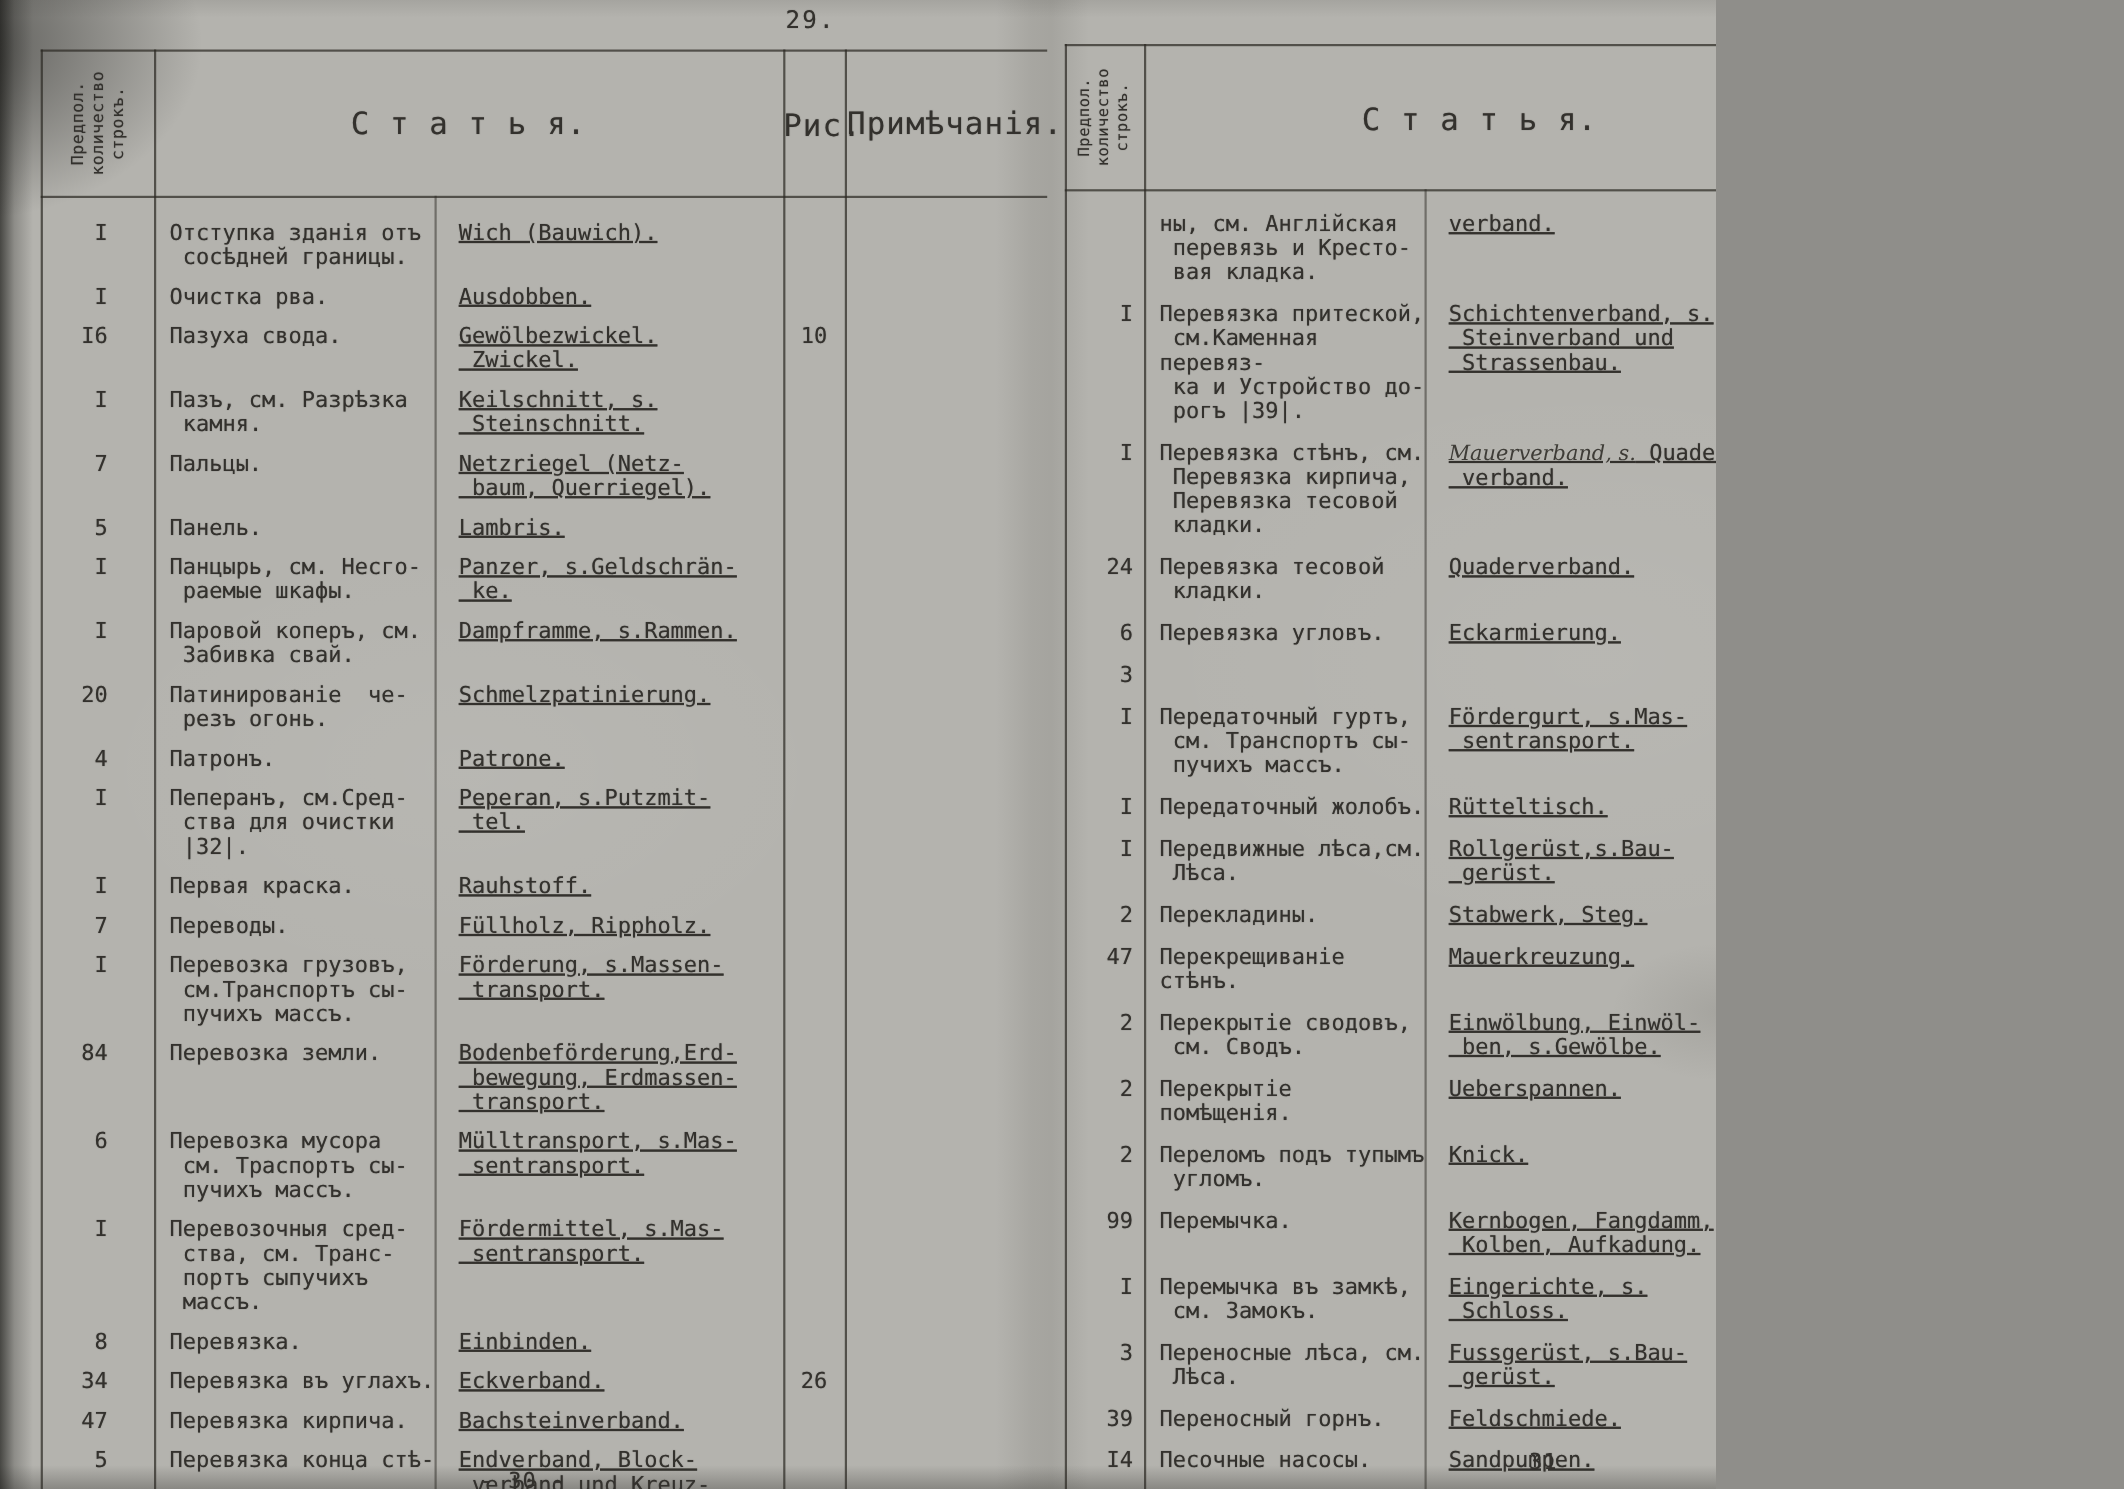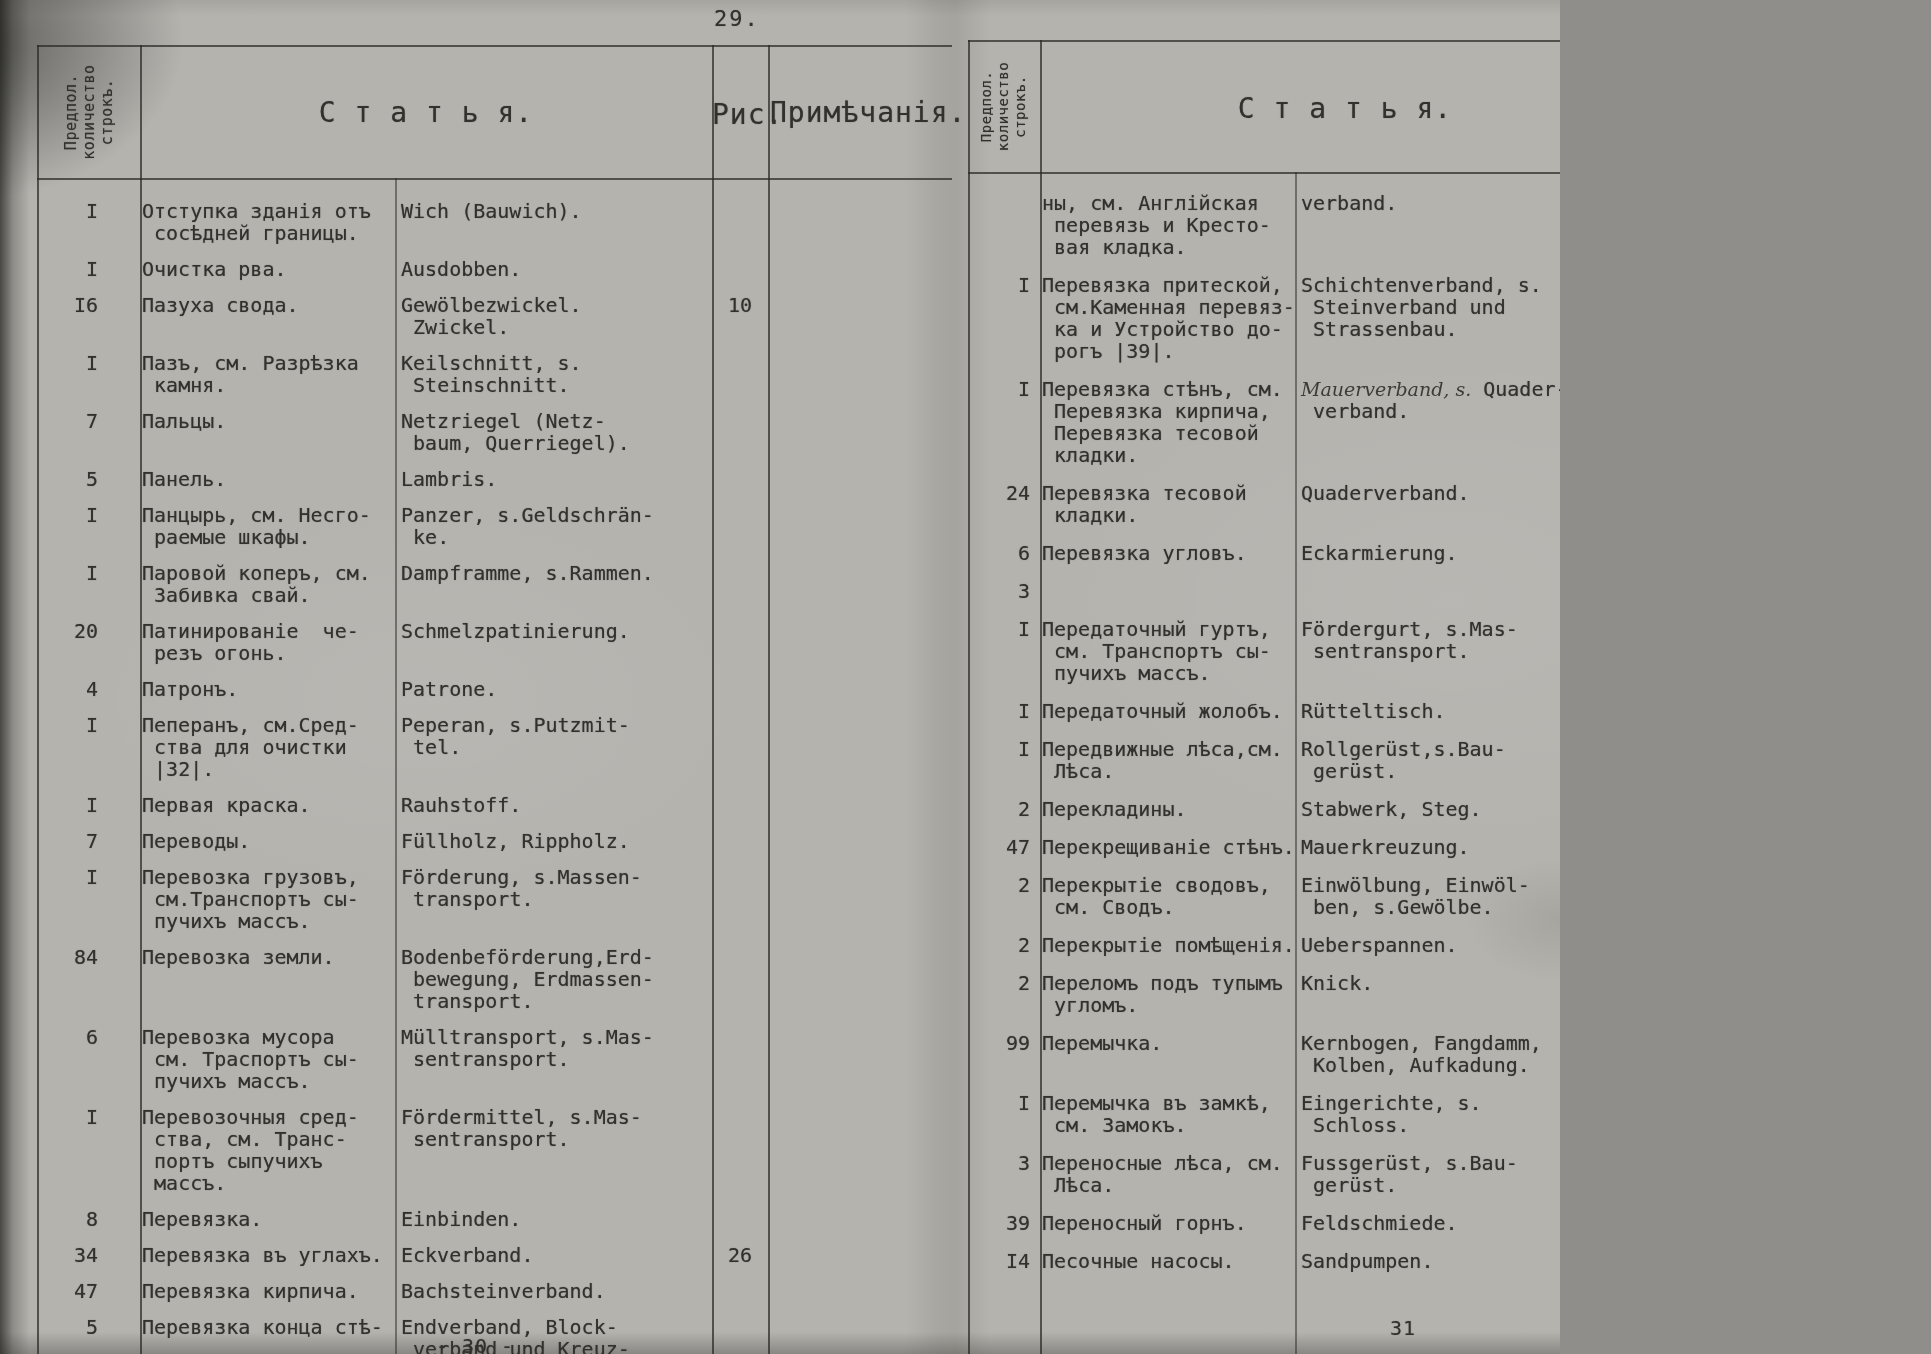--- a/index.html
+++ b/index.html
@@ -35,22 +35,22 @@
   
   .rows{position:absolute;}
   .row{display:grid;margin-bottom:14px;}
   #rows-left .row{grid-template-columns:103px 255px 317px 56px;}
   #rows-right .row{grid-template-columns:72px 255px 355px 73px;margin-bottom:16px;}
   .c{font-size:20px;line-height:22px;white-space:pre-wrap;
      text-shadow:0 0 1px rgba(46,44,40,0.55);}
   .c.n{text-align:right;}
   #rows-left .c.n{padding-right:42px;}
   #rows-right .c.n{padding-right:10px;}
-  .c.ru{padding-left:2px;}
-  .c.de{padding-left:6px;}
+  .c.ru{padding-left:14px;}
+  .c.de{padding-left:22px;text-decoration:underline;}
   .c.fig{text-align:center;}
   .hw{font-family:"DejaVu Serif", serif;font-style:italic;font-size:19px;
       letter-spacing:0;color:#3e3c37;text-shadow:none;}
   
   .pageno{position:absolute;font-size:22px;letter-spacing:2px;
     text-shadow:0 0 1px rgba(46,44,40,0.5);}
   .hwnote{position:absolute;font-family:"DejaVu Serif", serif;font-style:italic;
     font-size:46px;color:#4a4844;transform:rotate(-4deg) skewX(-8deg);
     letter-spacing:2px;}
   .sheetfoot{position:absolute;font-size:20px;letter-spacing:1px;text-align:center;

